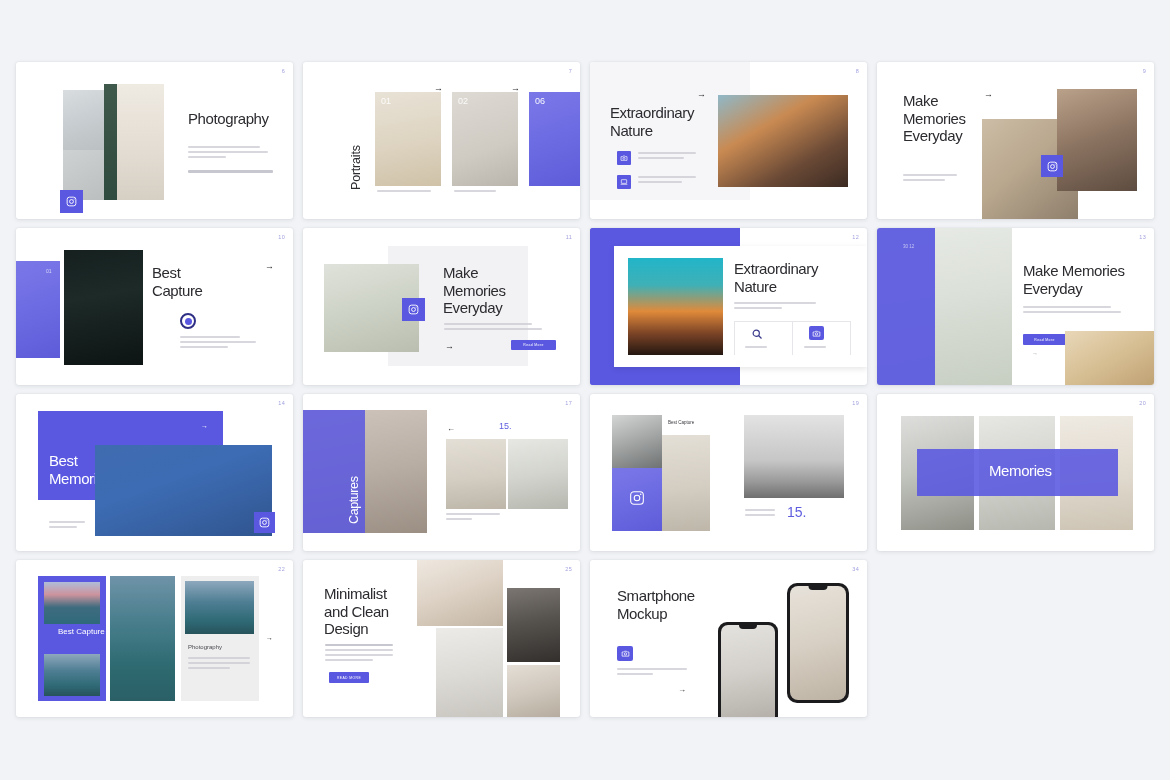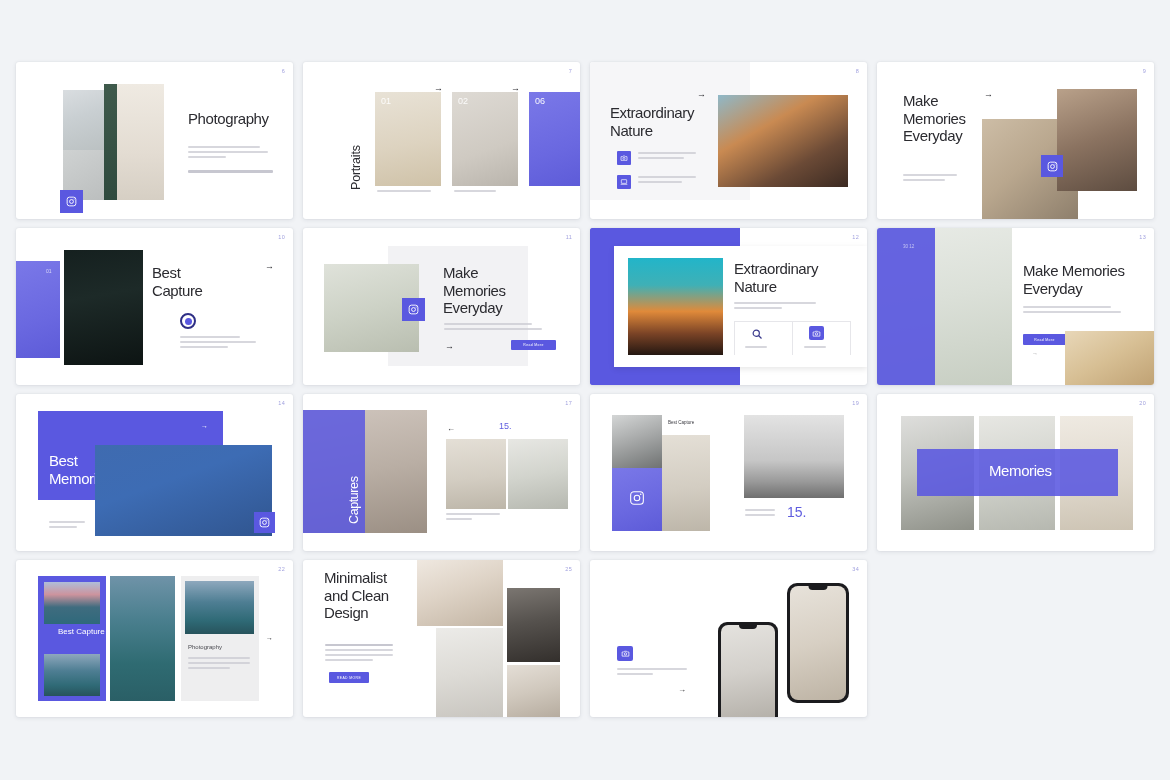--- a/index.html
+++ b/index.html
@@ -363,36 +363,37 @@
       <div class="ln" style="width:62px"></div>
         <div class="ln" style="width:62px"></div>
         <div class="ln" style="width:42px"></div>
     </div>
     <div class="arrow" style="left:250px;top:74px;font-size:7px;">→</div>
   </div>
 
 
   <div class="slide">
     <div class="pnum">25</div>
-    <div class="t head" style="left:21px;top:9px;width:90px;">Minimalist and Clean Design</div>
+    <div class="t head" style="left:21px;top:25px;width:90px;">Minimalist and Clean Design</div>
     <div class="body-lines" style="left:22px;top:84px;">
       <div class="ln d" style="width:68px"></div>
         <div class="ln" style="width:68px"></div>
         <div class="ln" style="width:68px"></div>
         <div class="ln" style="width:48px"></div>
     </div>
     <div class="btn" style="left:26px;top:112px;width:40px;height:11px;">READ MORE</div>
     <div class="img p-vase" style="left:114px;top:0;width:86px;height:66px;"></div>
     <div class="img p-flower" style="left:133px;top:68px;width:67px;height:89px;"></div>
     <div class="img p-arch" style="left:204px;top:28px;width:53px;height:74px;"></div>
     <div class="img p-bed" style="left:204px;top:105px;width:53px;height:52px;"></div>
   </div>
 
   <div class="slide">
     <div class="pnum">34</div>
+    <div class="t head" style="left:27px;top:27px;width:110px;">Smartphone Mockup</div>
     <div class="igbox" style="left:27px;top:86px;width:16px;height:15px;border-radius:2px;">
       <svg width="9" height="9" viewBox="0 0 24 24" fill="none" stroke="#fff" stroke-width="2">
           <path d="M3 8h4l2-2h6l2 2h4v11H3z"></path>
           <circle cx="12" cy="13" r="3.2"></circle>
         </svg>
     </div>
     <div class="body-lines" style="left:27px;top:108px;">
       <div class="ln" style="width:70px"></div>
         <div class="ln" style="width:36px"></div>
     </div>

